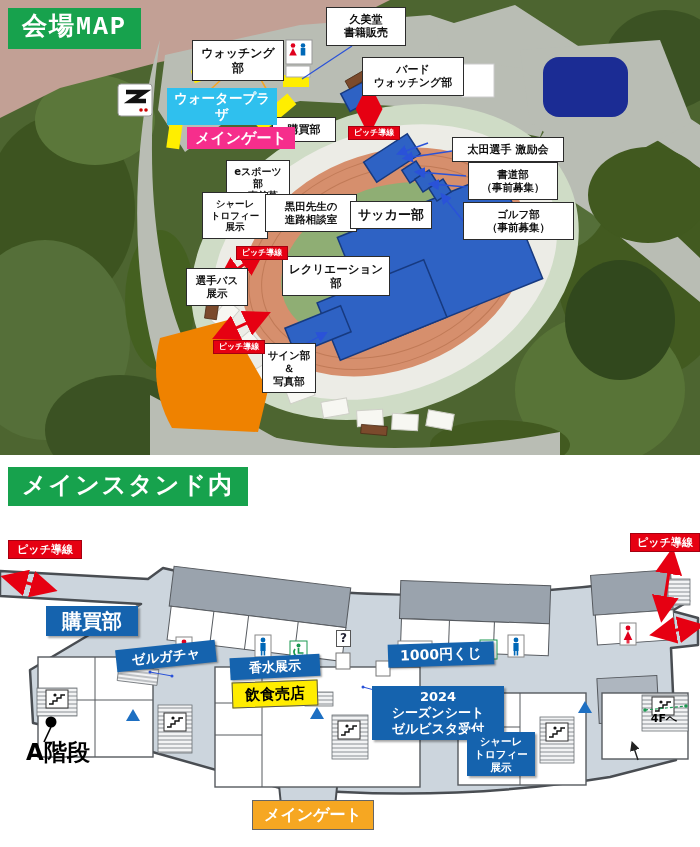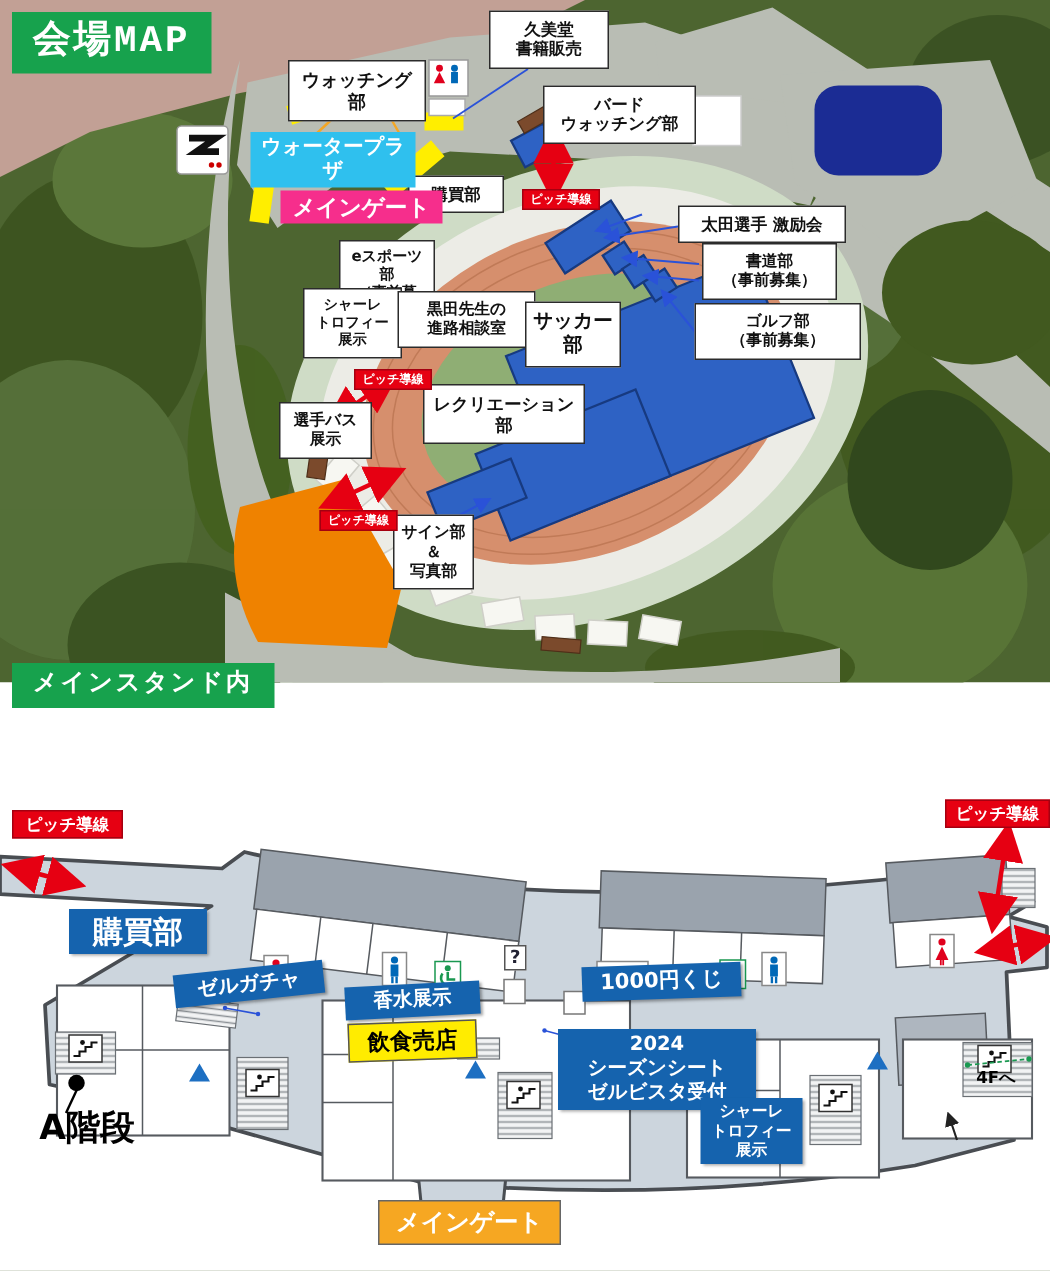--- a/index.html
+++ b/index.html
@@ -165,21 +165,21 @@
   <div class="lbl wl" style="left:463px;top:202px;width:111px;font-size:10.5px">ゴルフ部
 （事前募集）</div>
   <div class="lbl wl" style="left:272px;top:117px;width:64px;font-size:11px">購買部</div>
   <div class="lbl wl" style="left:226px;top:160px;width:64px;font-size:10px">eスポーツ部
 （事前募集）</div>
   <div class="lbl wl" style="left:202px;top:192px;width:66px;font-size:9.5px">シャーレ
 トロフィー
 展示</div>
   <div class="lbl wl" style="left:265px;top:194px;width:92px;font-size:10.5px">黒田先生の
 進路相談室</div>
-  <div class="lbl wl" style="left:350px;top:201px;width:64px;font-size:13px">サッカー部</div>
+  <div class="lbl wl" style="left:350px;top:201px;width:82px;font-size:13px">サッカー部</div>
   <div class="lbl wl" style="left:282px;top:256px;width:108px;font-size:11.5px">レクリエーション部</div>
   <div class="lbl wl" style="left:186px;top:268px;width:62px;font-size:10.5px">選手バス
 展示</div>
   <div class="lbl wl" style="left:262px;top:343px;width:54px;font-size:10.5px">サイン部＆
 写真部</div>
   <div class="lbl cy" style="left:167px;top:88px;width:110px;font-size:13.5px">ウォータープラザ</div>
   <div class="lbl pk" style="left:187px;top:127px;width:108px;font-size:15px">メインゲート</div>
   <div class="lbl rb" style="left:348px;top:126px;width:52px">ピッチ導線</div>
   <div class="lbl rb" style="left:236px;top:246px;width:52px">ピッチ導線</div>
   <div class="lbl rb" style="left:213px;top:340px;width:52px">ピッチ導線</div>
@@ -359,21 +359,21 @@
 
     <line x1="638" y1="305" x2="633" y2="290" stroke="#222" stroke-width="1.4" marker-end="url(#mk)"></line>
 
     <g stroke="#e60012" stroke-width="3">
       <line x1="12" y1="124" x2="46" y2="133" marker-start="url(#mr2)" marker-end="url(#mr2)"></line>
       <line x1="671" y1="104" x2="663" y2="156" marker-start="url(#mr2)" marker-end="url(#mr2)"></line>
       <line x1="661" y1="178" x2="693" y2="172" marker-start="url(#mr2)" marker-end="url(#mr2)"></line>
     </g>
   </svg>
 
-  <div class="lbl gb" style="left:8px;top:442px;font-size:16px">メインスタンド内</div>
+  <div class="lbl gb" style="left:8px;top:467px;font-size:24px">メインスタンド内</div>
   <div class="lbl rb2" style="left:8px;top:540px;width:74px">ピッチ導線</div>
   <div class="lbl rb2" style="left:630px;top:533px;width:70px">ピッチ導線</div>
   <div class="lbl bl" style="left:46px;top:606px;width:92px;font-size:20px">購買部</div>
   <div class="lbl bl" style="left:116px;top:645px;width:100px;font-size:13.5px;transform:rotate(-6deg)">ゼルガチャ</div>
   <div class="lbl bl" style="left:230px;top:656px;width:90px;font-size:13px;transform:rotate(-3deg)">香水展示</div>
   <div class="lbl bl" style="left:388px;top:643px;width:106px;font-size:14px;transform:rotate(-2deg)">1000円くじ</div>
   <div class="lbl yl" style="left:232px;top:681px;width:86px;font-size:15px;transform:rotate(-2deg)">飲食売店</div>
   <div class="lbl bl" style="left:372px;top:686px;width:132px;font-size:13px">2024
 シーズンシート
 ゼルビスタ受付</div>

